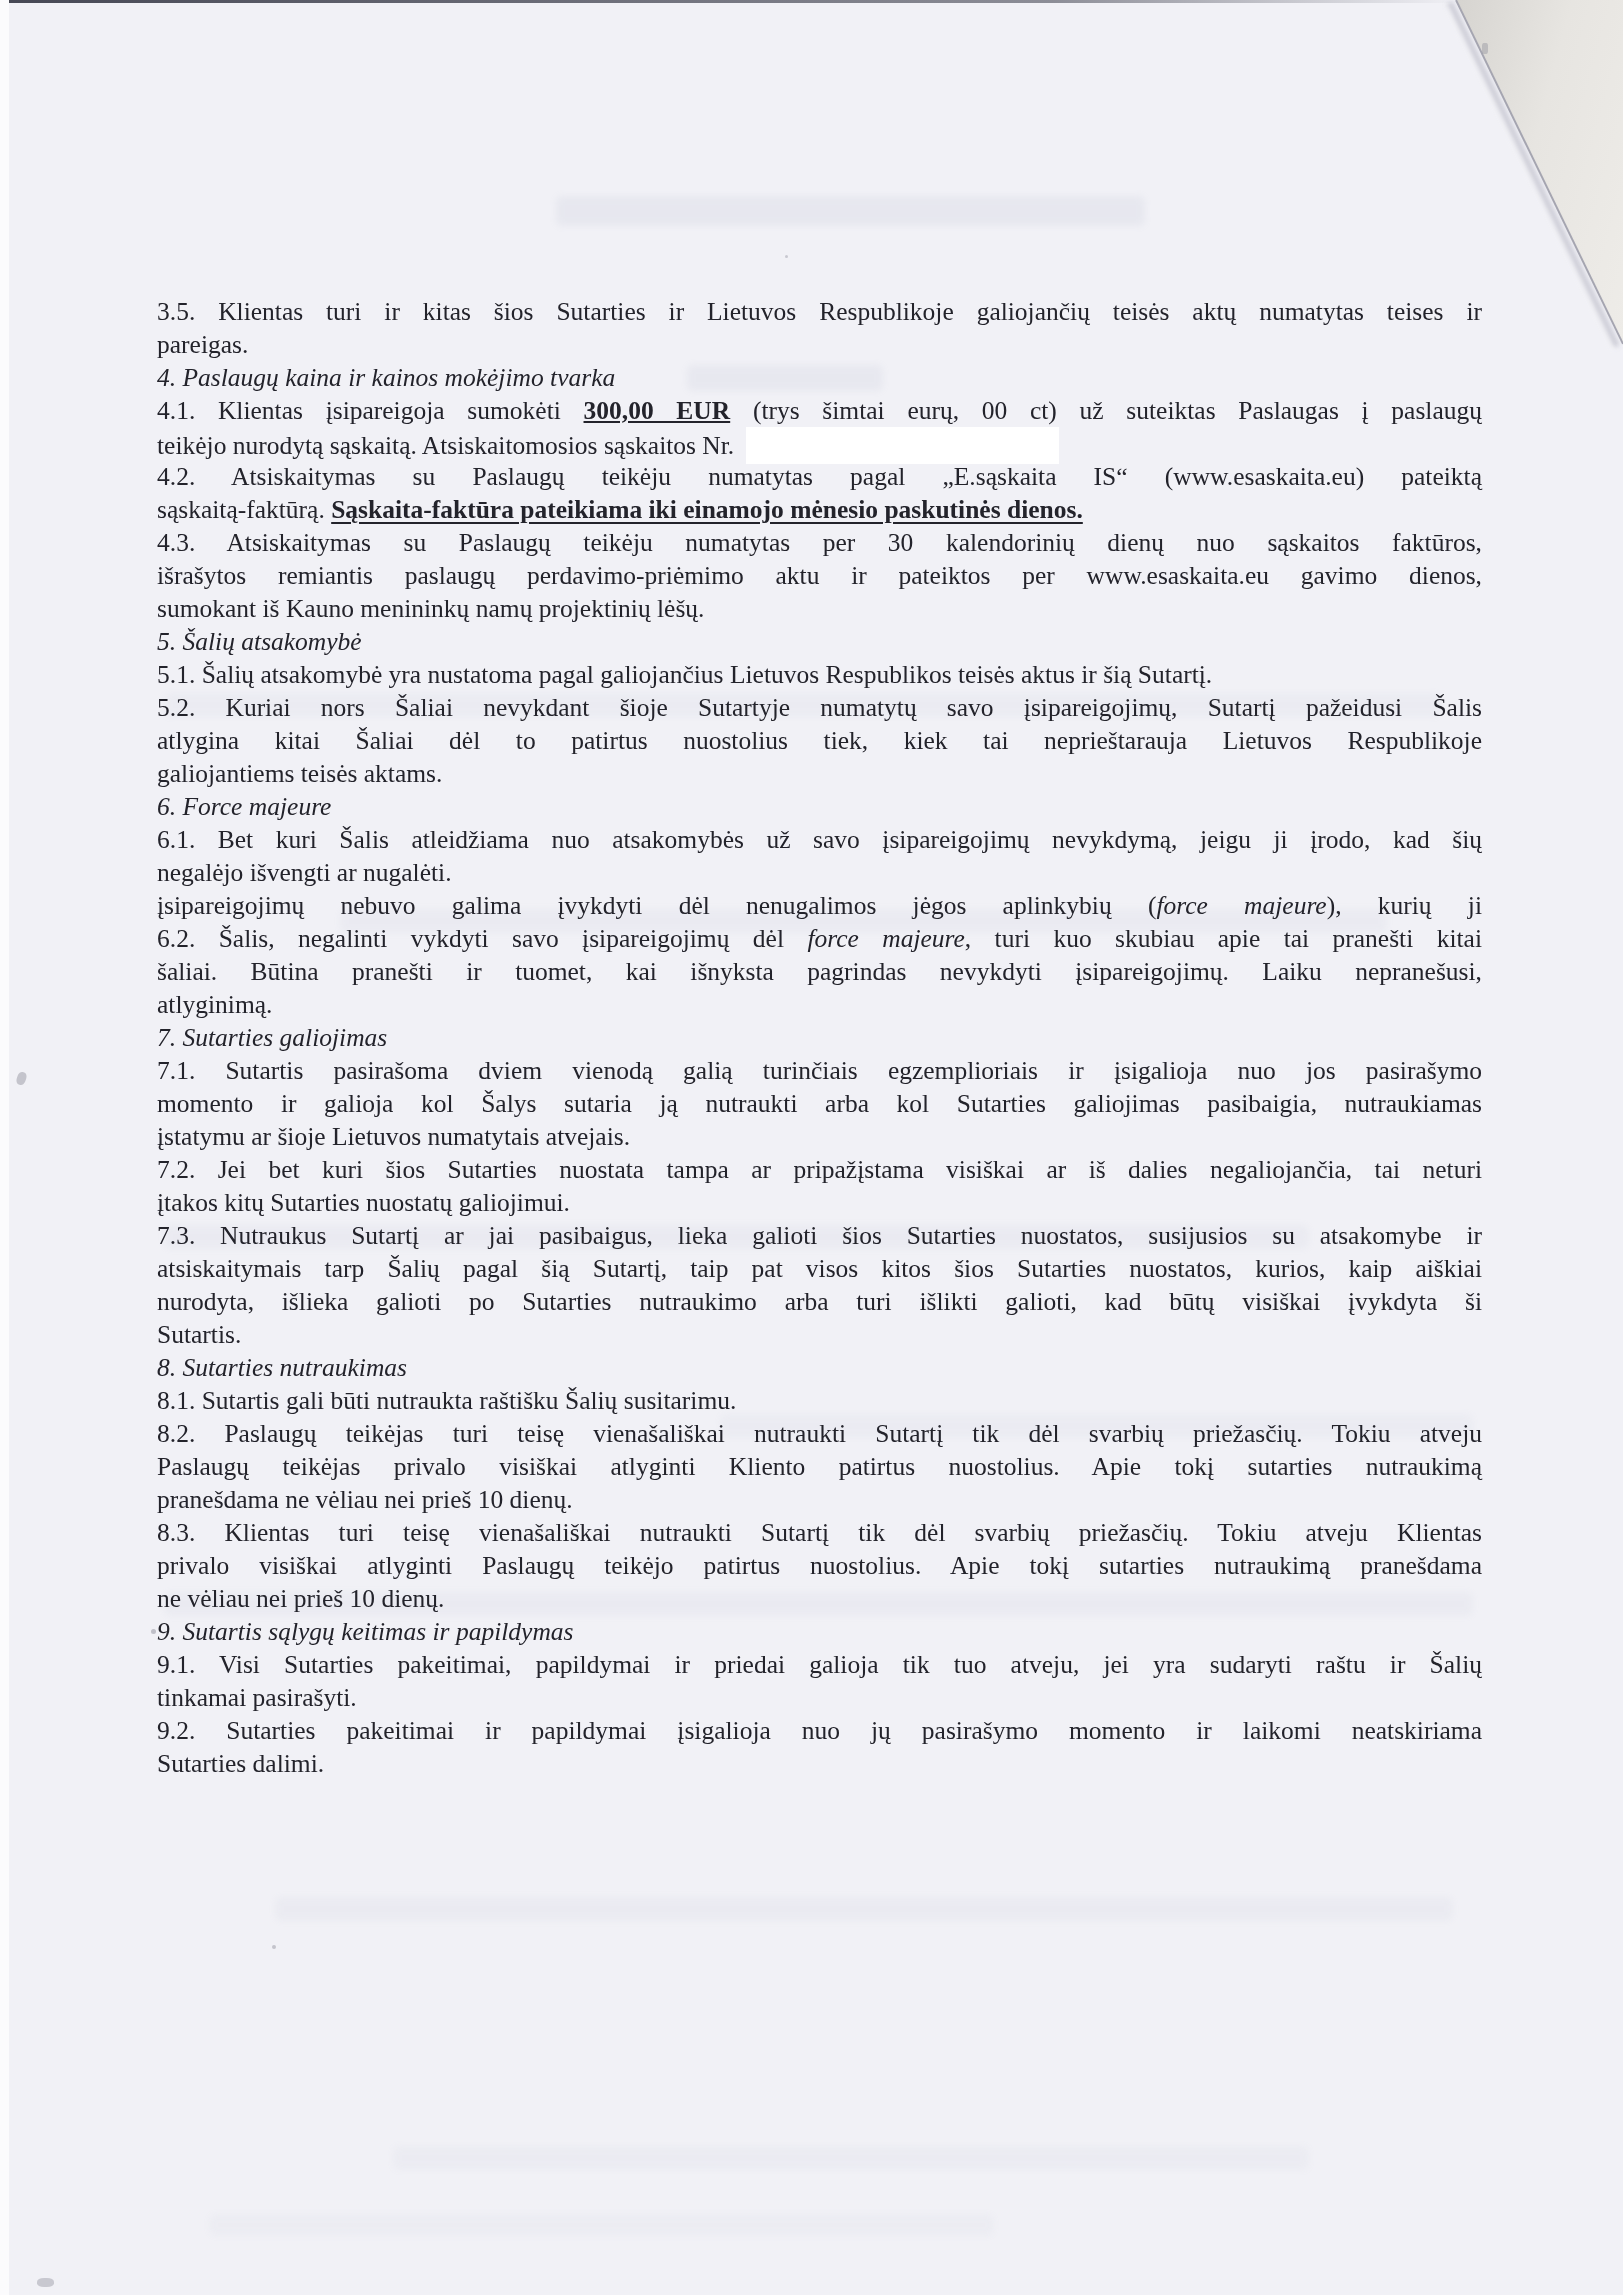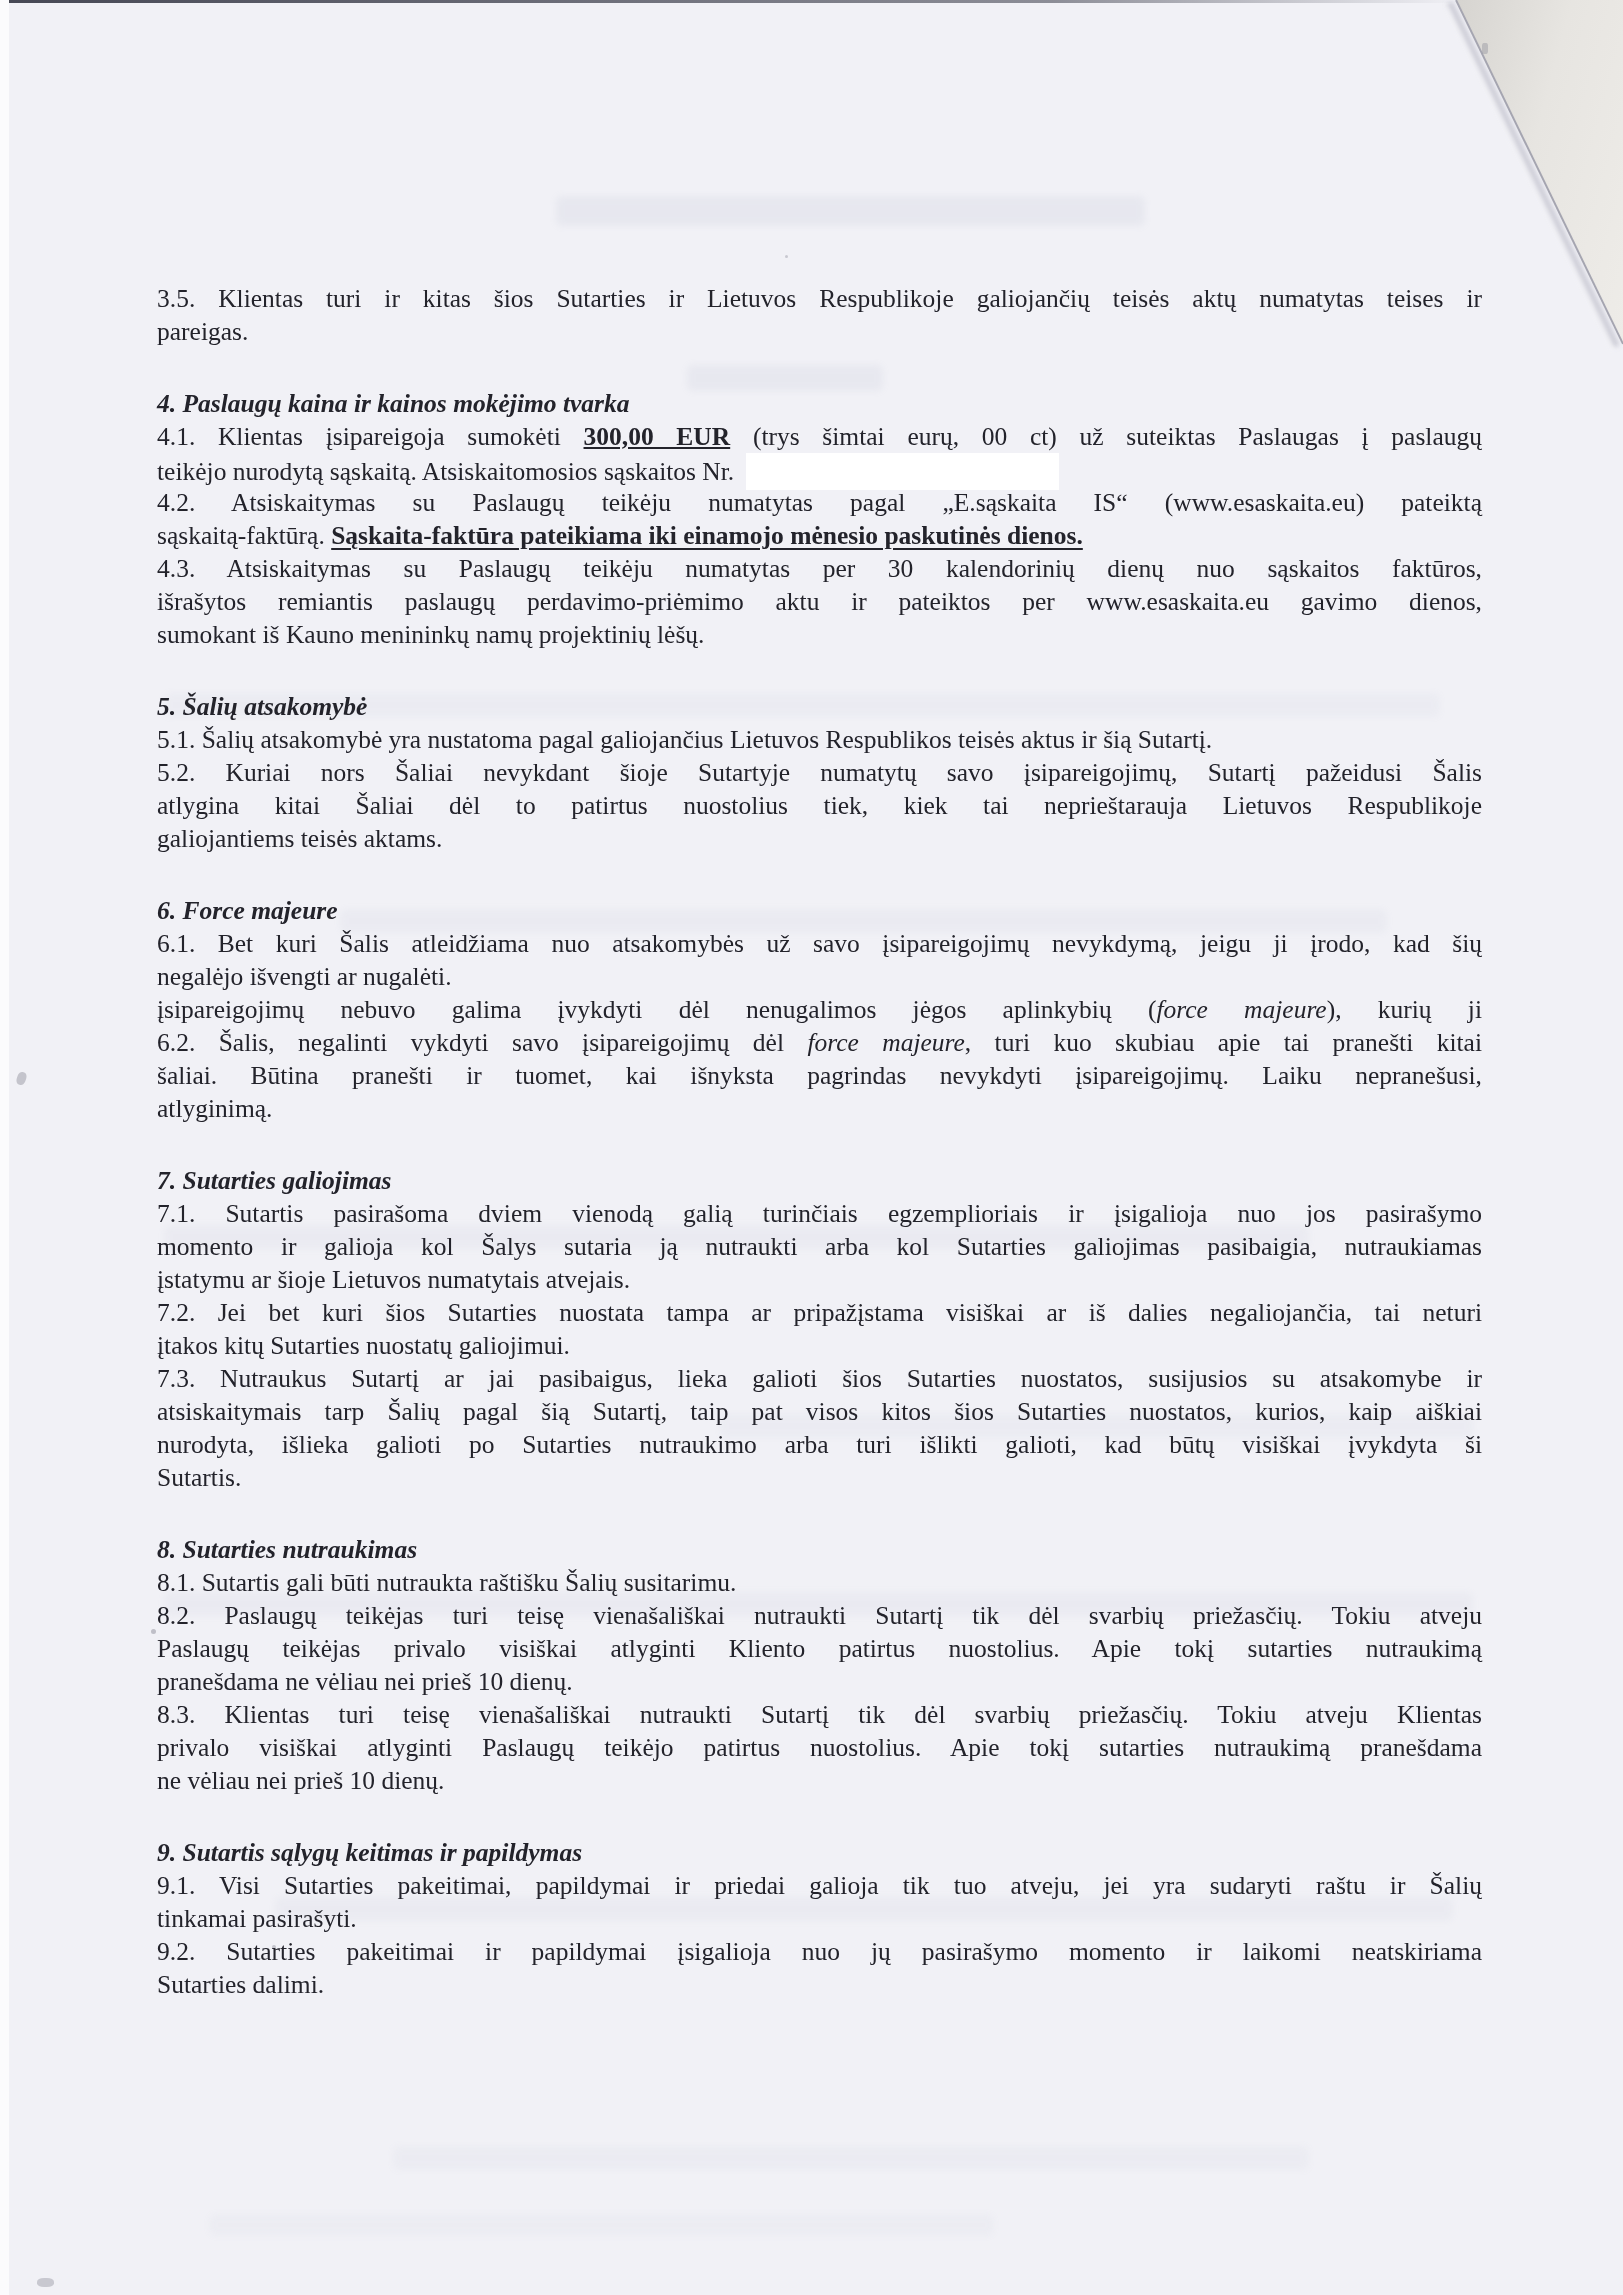--- a/index.html
+++ b/index.html
@@ -15,25 +15,25 @@
   .top-edge{position:absolute;left:0;top:0;width:1461px;height:3.3px;
     background:linear-gradient(to right, rgba(40,42,56,.85), rgba(40,42,56,.5) 72%, rgba(40,42,56,0));}
   .left-strip{position:absolute;left:0;top:0;width:8.5px;height:100%;background:#fbfbfd;}
   .fold-wedge{position:absolute;right:0;top:0;width:167px;height:344px;
     background:linear-gradient(105deg,#d6d4d0 0%,#e7e5e1 45%,#eeece8 100%);
     clip-path:polygon(0 0,100% 0,100% 100%);}
   .fold-svg{position:absolute;right:0;top:0;width:167px;height:344px;overflow:visible;}
   .ghost{position:absolute;background:#99a0ba;filter:blur(3.9px);border-radius:5.9px;}
   .speck{position:absolute;background:#8d8d99;border-radius:50%;}
   
-  .content{position:absolute;left:157px;top:282px;width:1325px;
+  .content{position:absolute;left:157px;top:295px;width:1325px;
     font-size:25.5px;line-height:33px;}
   .line{text-align:justify;text-align-last:justify;height:33px;}
   .line.last{text-align-last:auto;}
-  .sec-heading{font-weight:bold;font-style:italic;margin-top:39px;height:33px;}
+  .sec-heading{font-weight:normal;font-style:italic;height:33px;}
   b{font-weight:bold;text-decoration:underline;}
   i{font-style:italic;}
   u{text-decoration-thickness:2px;text-underline-offset:3.9px;font-weight:bold;}
   .redact{display:inline-block;width:313px;height:37px;background:#ffffff;
     vertical-align:-9.8px;margin-left:5.2px;}
 </style>
 </head>
 <body>
 
 <div class="page">

